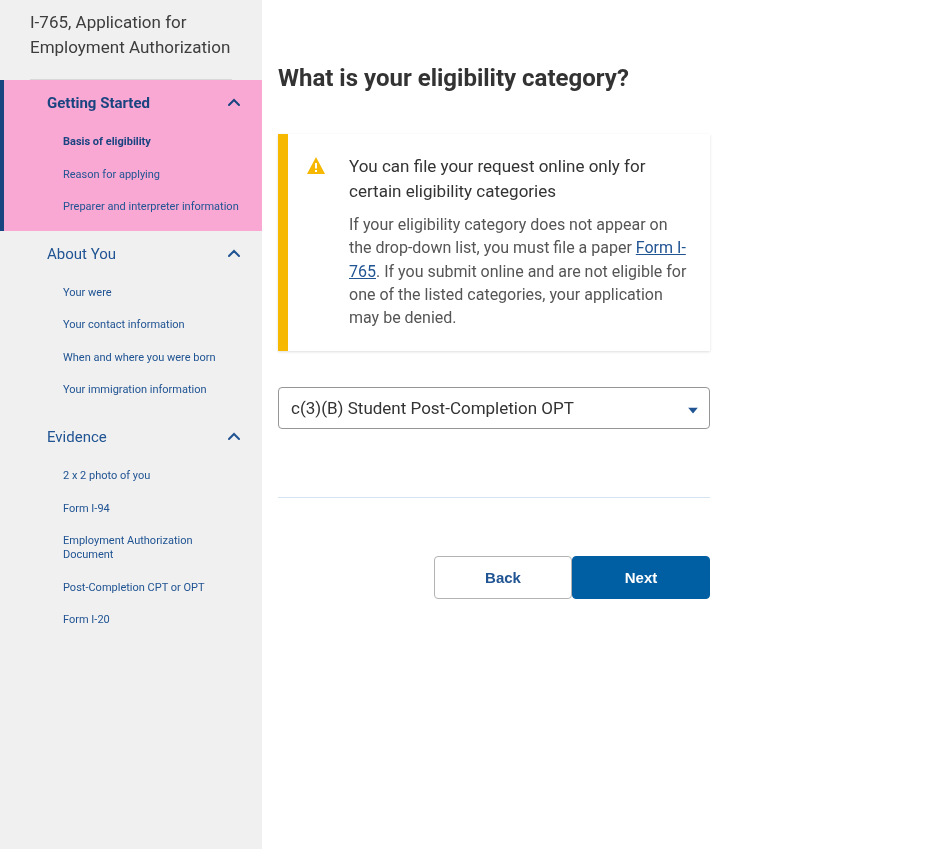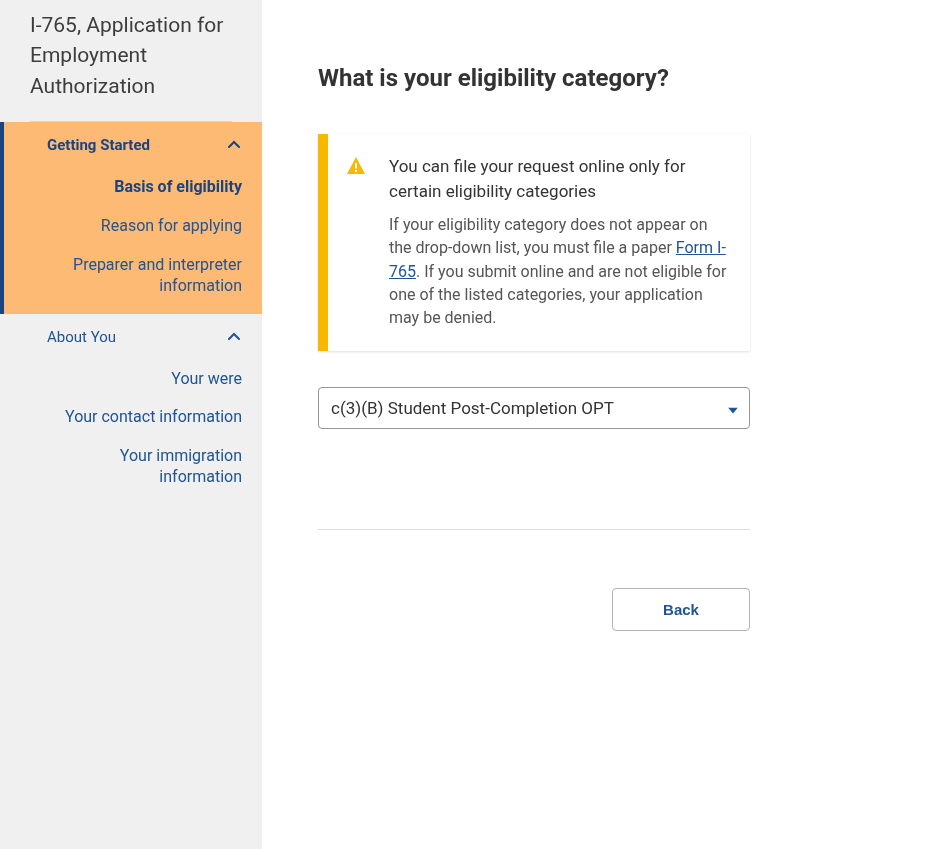--- a/index.html
+++ b/index.html
@@ -17,33 +17,33 @@
     .sidebar {
       width: 262px;
       background: #f0f0f0;
       flex-shrink: 0;
       overflow-y: auto;
     }
     .sidebar-header {
       padding: 10px 30px 0 30px;
     }
     .sidebar-header h2 {
-      font-size: 21px;
+      font-size: 17px;
       font-weight: 400;
       color: #3d3d3d;
       line-height: 1.45;
     }
     .sidebar-header .divider {
       border: none;
       border-top: 1px solid #d8d8d8;
       margin-top: 20px;
     }
     .nav-section { }
     .nav-section.active {
-      background: #fdba74;
+      background: #f9a8d4;
       border-left: 4px solid #1a4480;
     }
     .nav-section-head {
       display: flex;
       justify-content: space-between;
       align-items: center;
       padding: 14px 22px 14px 47px;
       cursor: pointer;
       color: #205493;
       font-size: 15px;
@@ -52,42 +52,41 @@
       padding-left: 43px;
       font-weight: 700;
       color: #1a4480;
     }
     .nav-sub {
       list-style: none;
       padding-bottom: 8px;
     }
     .nav-sub li {
       padding: 9px 20px 9px 63px;
-      font-size: 16px;
+      font-size: 11px;
       color: #205493;
       cursor: pointer;
       line-height: 1.3;
-      text-align: right;
     }
     .nav-section.active .nav-sub li { padding-left: 59px; }
     .nav-sub li.current {
       font-weight: 700;
       color: #1a4480;
     }
     .chevron {
       width: 12px; height: 12px;
       display: inline-flex;
       flex-shrink: 0;
     }
     .chevron svg { width: 12px; height: 12px; }
 
     
     .main {
       flex: 1;
-      padding: 64px 40px 40px 56px;
+      padding: 64px 40px 40px 16px;
       overflow-y: auto;
     }
     .main h1 {
       font-size: 24px;
       font-weight: 700;
       color: #333;
       margin-bottom: 42px;
     }
     .alert {
       display: flex;
@@ -115,21 +114,21 @@
     .alert-text {
       font-size: 16px;
       color: #555;
       line-height: 1.45;
     }
     .alert-text a { color: #205493; text-decoration: underline; }
 
     .select-wrap {
       position: relative;
       max-width: 432px;
-      margin-bottom: 100px;
+      margin-bottom: 68px;
       border-radius: 10px;
     }
     .select {
       width: 100%;
       border: 1px solid #969696;
       border-radius: 4px;
       padding: 10px 38px 10px 12px;
       font-size: 17px;
       color: #333;
       background: #fff;
@@ -210,24 +209,42 @@
           <span>About You</span>
           <span class="chevron">
             <svg viewBox="0 0 12 12">
                 <path d="M1 8 L6 3 L11 8" stroke="#205493" stroke-width="2" fill="none" stroke-linecap="round"></path>
               </svg>
           </span>
         </div>
         <ul class="nav-sub">
           <li>Your were</li>
           <li>Your contact information</li>
+          <li>When and where you were born</li>
           <li>Your immigration information</li>
         </ul>
       </div>
 
+      <div class="nav-section">
+        <div class="nav-section-head">
+          <span>Evidence</span>
+          <span class="chevron">
+            <svg viewBox="0 0 12 12">
+                <path d="M1 8 L6 3 L11 8" stroke="#205493" stroke-width="2" fill="none" stroke-linecap="round"></path>
+              </svg>
+          </span>
+        </div>
+        <ul class="nav-sub">
+          <li>2 x 2 photo of you</li>
+          <li>Form I-94</li>
+          <li>Employment Authorization Document</li>
+          <li>Post-Completion CPT or OPT</li>
+          <li>Form I-20</li>
+        </ul>
+      </div>
 
       <div class="nav-section">
         <div class="nav-section-head">
           
           
         </div>
       </div>
 
     </nav>
   </aside>
@@ -259,15 +276,16 @@
         <svg viewBox="0 0 10 6">
             <path d="M0 0 L5 6 L10 0 Z" fill="#205493"></path>
           </svg>
       </span>
     </div>
 
     <hr class="section-divider">
 
     <div class="button-row">
       <button class="btn btn-secondary">Back</button>
+      <button class="btn btn-primary">Next</button>
     </div>
   </main>
 </div>
 
 </body></html>

